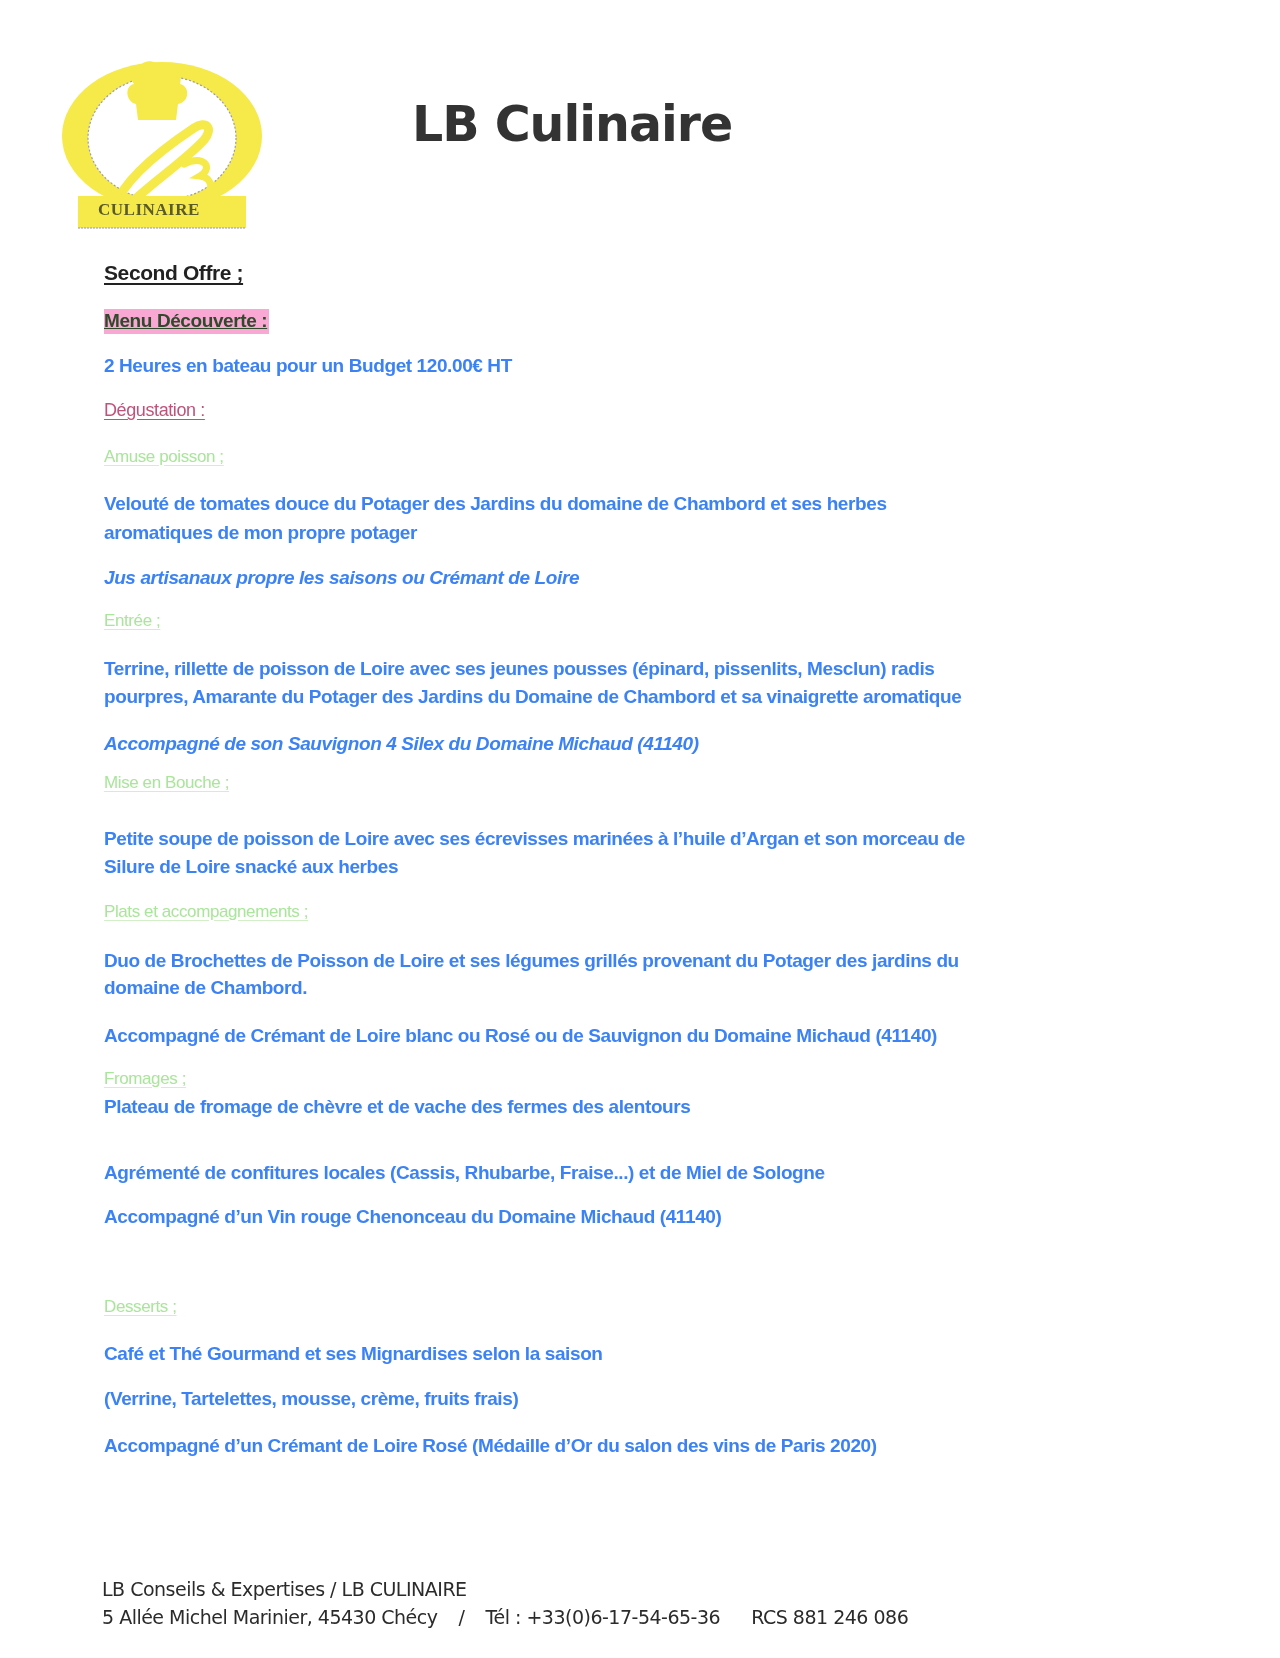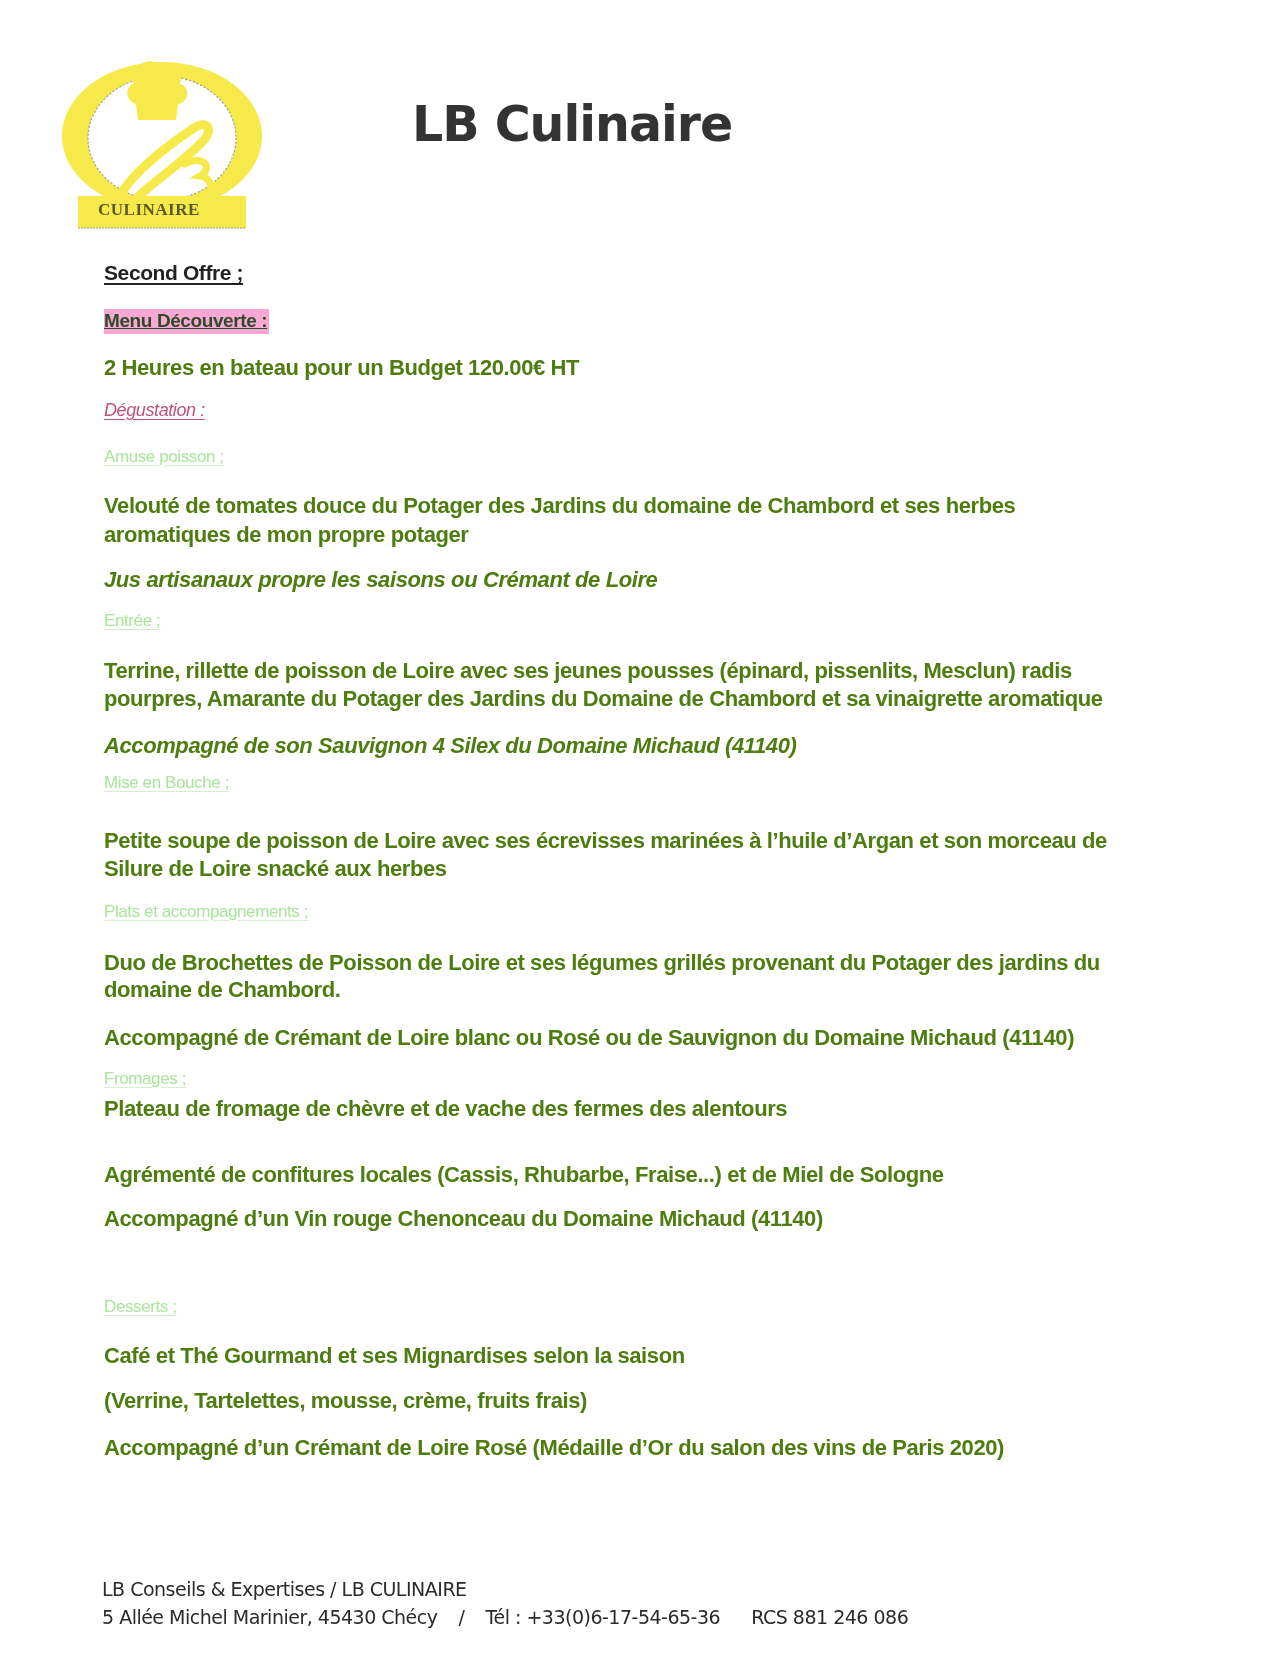--- a/index.html
+++ b/index.html
@@ -2,21 +2,21 @@
 <html><head>
 <meta charset="utf-8">
 <style>
   html, body { margin: 0; padding: 0; background: #ffffff; }
   body { width: 1280px; height: 1658px; position: relative; overflow: hidden;
          font-family: "Liberation Sans", "DejaVu Sans", sans-serif; color: #2b2b2b; }
   .abs { position: absolute; white-space: nowrap; }
   .logo { position: absolute; left: 54px; top: 58px; width: 224px; height: 180px; }
   .title { left: 412px; top: 96px; font-size: 49px; font-weight: bold; color: #333333;
            letter-spacing: -1px; font-family: "DejaVu Sans", "Liberation Sans", sans-serif; }
-  .txt { left: 104px; font-size: 22px; font-weight: bold; color: #4d7c0f; letter-spacing: -0.4px; }
+  .txt { left: 104px; font-size: 19px; font-weight: bold; color: #3b82f6; letter-spacing: -0.4px; }
   .ital { font-style: italic; }
   .offer { font-size: 21px; text-decoration: underline; text-decoration-thickness: 2px; text-underline-offset: 3px; color: #222; }
   .menu-title { font-size: 19px; background: #f9a8d4; text-decoration: underline; padding: 1px 2px 2px 0; color: #2f4a2a; }
   .degust { font-weight: normal; color: #c0527a; text-decoration: underline; text-underline-offset: 3px; font-size: 18px; }
   .course { font-weight: normal; color: #a9e59a; font-size: 17px; text-decoration: underline;
             text-decoration-color: #d2efc8; text-underline-offset: 3px; }
   .footer { left: 102px; font-size: 19px; font-weight: normal; color: #2b2b2b; letter-spacing: -0.5px;
             font-family: "DejaVu Sans", "Liberation Sans", sans-serif; }
   .footer .gap { display: inline-block; width: 10px; }
 </style>
@@ -38,21 +38,21 @@
     <line x1="24" y1="170" x2="192" y2="170" stroke="#9a9a9a" stroke-width="1" stroke-dasharray="2 1"></line>
   </svg>
   <span class="abs" style="left:44px; top:142px; font-family:'Liberation Serif','DejaVu Serif',serif; font-weight:bold; font-size:17px; color:#5a5a2a; letter-spacing:0.5px;">CULINAIRE</span>
 </div>
 
 <div class="abs title">LB Culinaire</div>
 
 <div class="abs txt offer" style="top:261px;">Second Offre ;</div>
 <div class="abs txt menu-title" style="top:309px;">Menu Découverte :</div>
 <div class="abs txt" style="top:355px;">2 Heures en bateau pour un Budget 120.00€ HT</div>
-<div class="abs txt degust" style="top:400px;font-style:italic;">Dégustation :</div>
+<div class="abs txt degust" style="top:400px;">Dégustation :</div>
 
 <div class="abs txt course" style="top:447px;">Amuse poisson ;</div>
 <div class="abs txt" style="top:493px;">Velouté de tomates douce du Potager des Jardins du domaine de Chambord et ses herbes</div>
 <div class="abs txt" style="top:522px;">aromatiques de mon propre potager</div>
 <div class="abs txt ital" style="top:567px;">Jus artisanaux propre les saisons ou Crémant de Loire</div>
 
 <div class="abs txt course" style="top:611px;">Entrée ;</div>
 <div class="abs txt" style="top:658px;">Terrine, rillette de poisson de Loire avec ses jeunes pousses (épinard, pissenlits, Mesclun) radis</div>
 <div class="abs txt" style="top:686px;">pourpres, Amarante du Potager des Jardins du Domaine de Chambord et sa vinaigrette aromatique</div>
 <div class="abs txt ital" style="top:733px;">Accompagné de son Sauvignon 4 Silex du Domaine Michaud (41140)</div>

